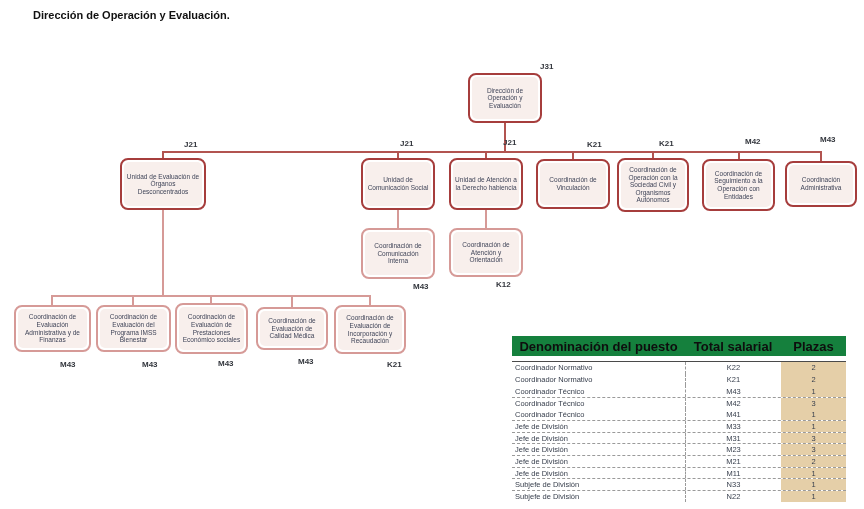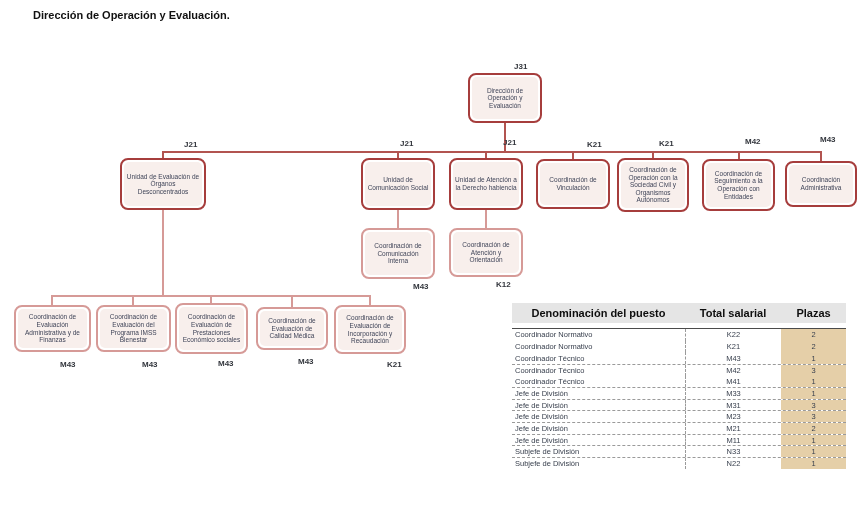--- a/index.html
+++ b/index.html
@@ -21,21 +21,21 @@
   .node .inner {
     flex:1; background:#f8efec; border-radius:5px;
     display:flex; align-items:center; justify-content:center;
     text-align:center; font-size:6.5px; line-height:1.18; color:#3f4458; padding:1px 2px;
   }
   .lvl { position:absolute; font-size:8px; font-weight:bold; color:#33363d; }
 
   
   .salary-table { position:absolute; left:512px; top:303px; width:334px; font-size:7.5px; color:#39404e; }
   .c1 { width:173px; } .c2 { width:96px; } .c3 { width:65px; }
-  .thead { display:flex; background:#e5e5e5; height:20px; align-items:center; font-weight:bold; color:#0e0e0e; font-size:11px; }
+  .thead { display:flex; background:#15803d; height:20px; align-items:center; font-weight:bold; color:#0e0e0e; font-size:13px;margin-top:33px; }
   .thead > div { text-align:center; }
   .trow { display:flex; height:11.65px; align-items:center; }
   .trow .c1 { padding-left:3px; }
   .total { margin-top:13px; height:17px; font-weight:bold; color:#101010; font-size:8px; }
   .total .c1 { text-align:center; padding-left:0; }
   .total .c2 { border-left:1px solid #cccccc; height:100%; }
   .total .c3 { background:#e8d4b0; display:flex; align-items:center; justify-content:center; height:100%; }
   .tbody { margin-top:5px; border-top:1px solid #4a4a4a; }
   .tbody .c2 { border-left:1px dashed #9a9a9a; height:100%; display:flex; align-items:center; justify-content:center; }
   .tbody .c3 { background:#e5cfa8; height:100%; display:flex; align-items:center; justify-content:center; }
@@ -64,21 +64,21 @@
   <div class="line pink-line" style="left:51px;top:295px;width:320px;height:2px"></div>
   <div class="line pink-line" style="left:51px;top:296px;width:2px;height:10px"></div>
   <div class="line pink-line" style="left:132px;top:296px;width:2px;height:10px"></div>
   <div class="line pink-line" style="left:210px;top:296px;width:2px;height:8px"></div>
   <div class="line pink-line" style="left:291px;top:296px;width:2px;height:12px"></div>
   <div class="line pink-line" style="left:369px;top:296px;width:2px;height:10px"></div>
 
   <div class="node dark" style="left:468px;top:73px;width:74px;height:50px">
     <div class="inner">Dirección de Operación y Evaluación</div>
   </div>
-  <span class="lvl" style="left:514px;top:62px">J31</span>
+  <span class="lvl" style="left:540px;top:62px">J31</span>
 
   <div class="node dark" style="left:120px;top:158px;width:86px;height:52px">
     <div class="inner">Unidad de Evaluación de Órganos Desconcentrados</div>
   </div>
   <span class="lvl" style="left:184px;top:140px">J21</span>
 
   <div class="node dark" style="left:361px;top:158px;width:74px;height:52px">
     <div class="inner">Unidad de Comunicación Social</div>
   </div>
   <span class="lvl" style="left:400px;top:139px">J21</span>

